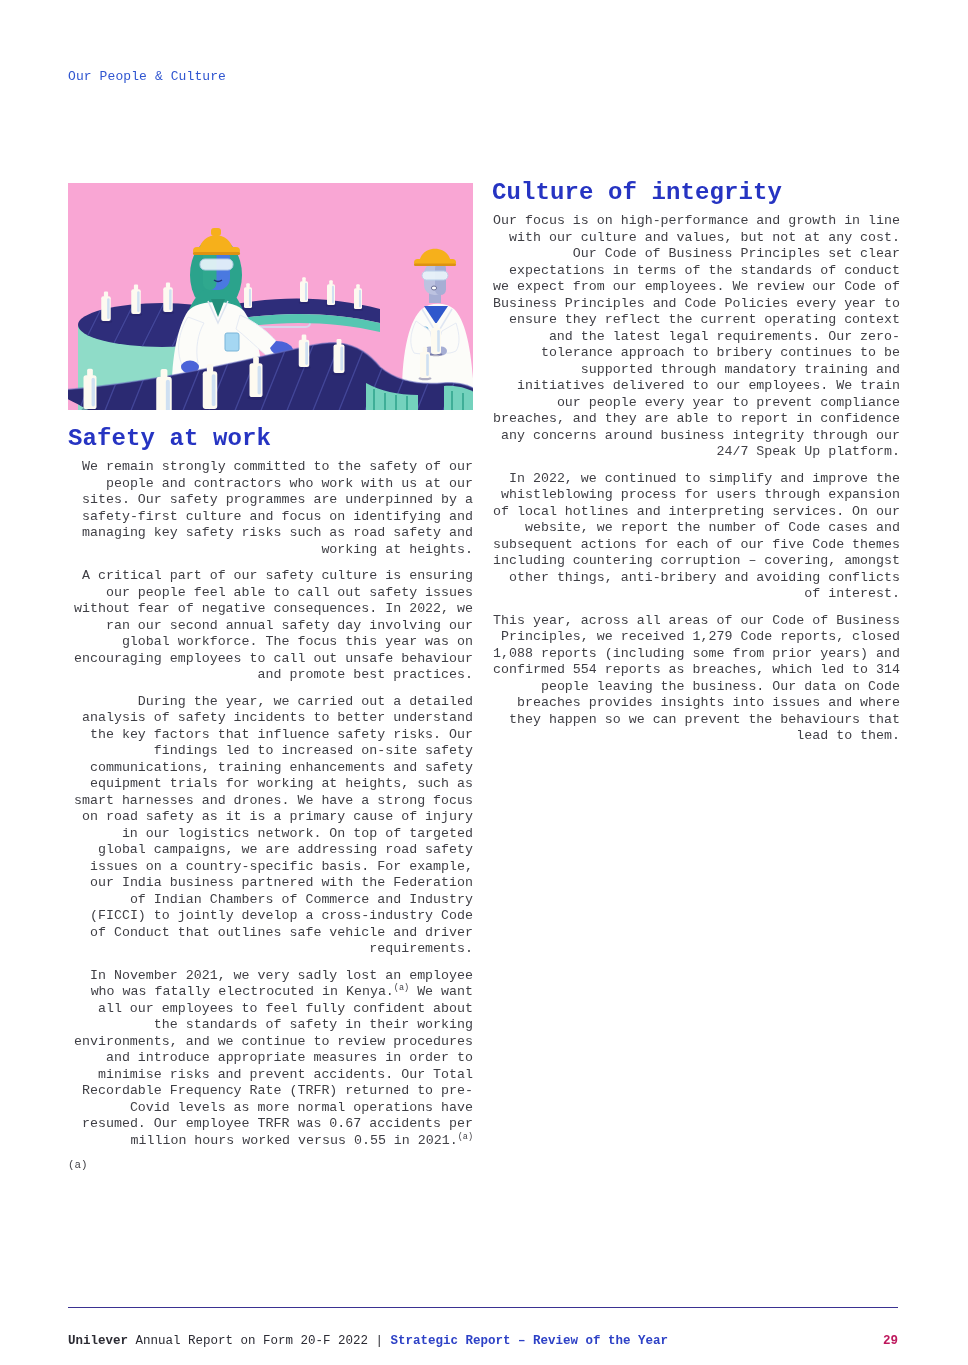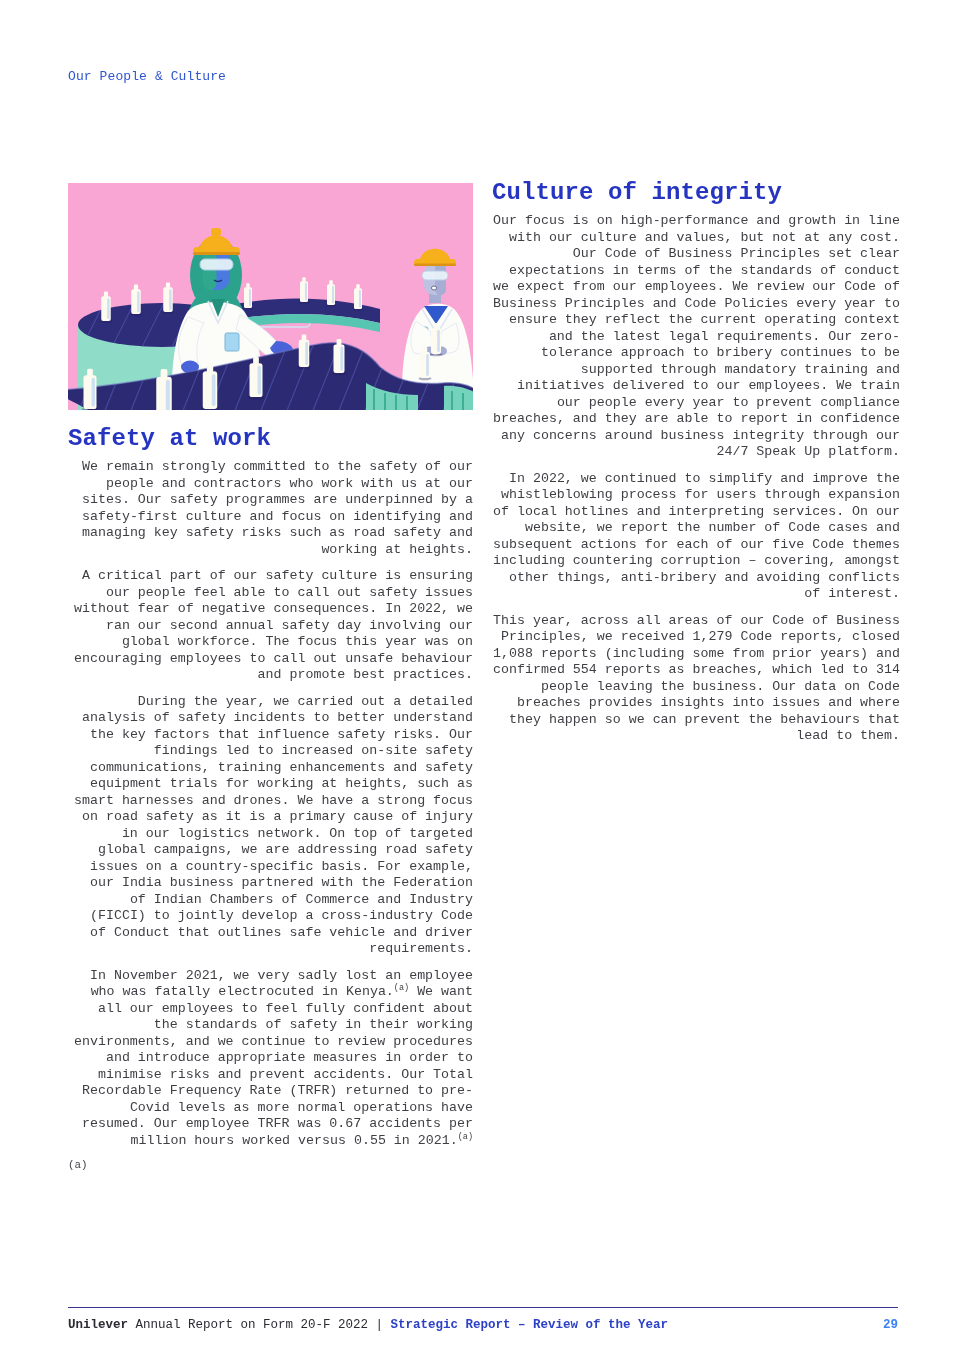--- a/index.html
+++ b/index.html
@@ -30,27 +30,27 @@
   }
   p.body-para sup { font-size:8.5px; line-height:0; }
   .footnote {
     display:flex; margin-top:4px; font-size:10.8px; line-height:13.2px;
     color:#3f3f45;
   }
   .fn-marker { flex:0 0 24px; }
   .fn-text { width:310px; }
   .footer {
     position:absolute; left:68px; top:1307px; width:830px;
-    border-top:1.5px solid #3a3291; padding-top:10px;
+    border-top:1.5px solid #3a3291; padding-top:26px;
     display:flex; justify-content:space-between; align-items:baseline;
     font-size:12.5px; color:#2b2b33;
   }
   .footer .brand { font-weight:bold; }
   .footer .section-link { color:#2d41c6; font-weight:bold; }
-  .footer .page-num { color:#3b82f6; font-weight:bold; }
+  .footer .page-num { color:#be185d; font-weight:bold; }
 </style>
 </head>
 <body>
 
 <div class="page">
 
   <div class="eyebrow">Our People &amp; Culture</div>
 
   <div class="columns">
 

